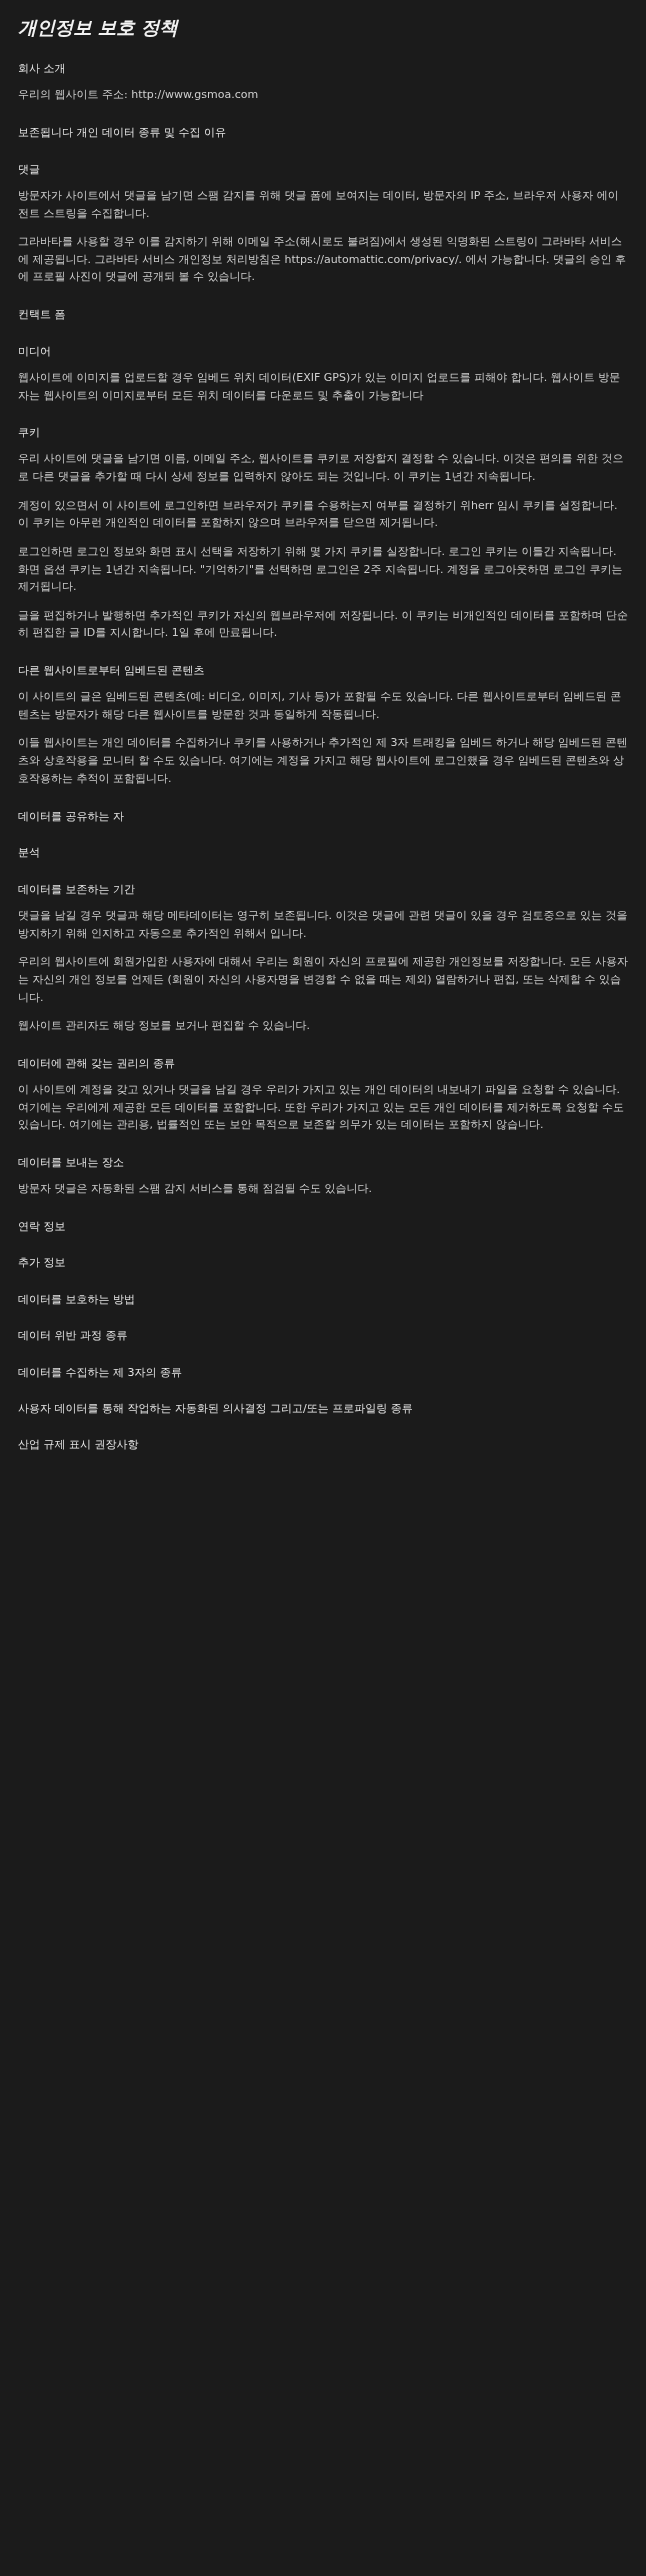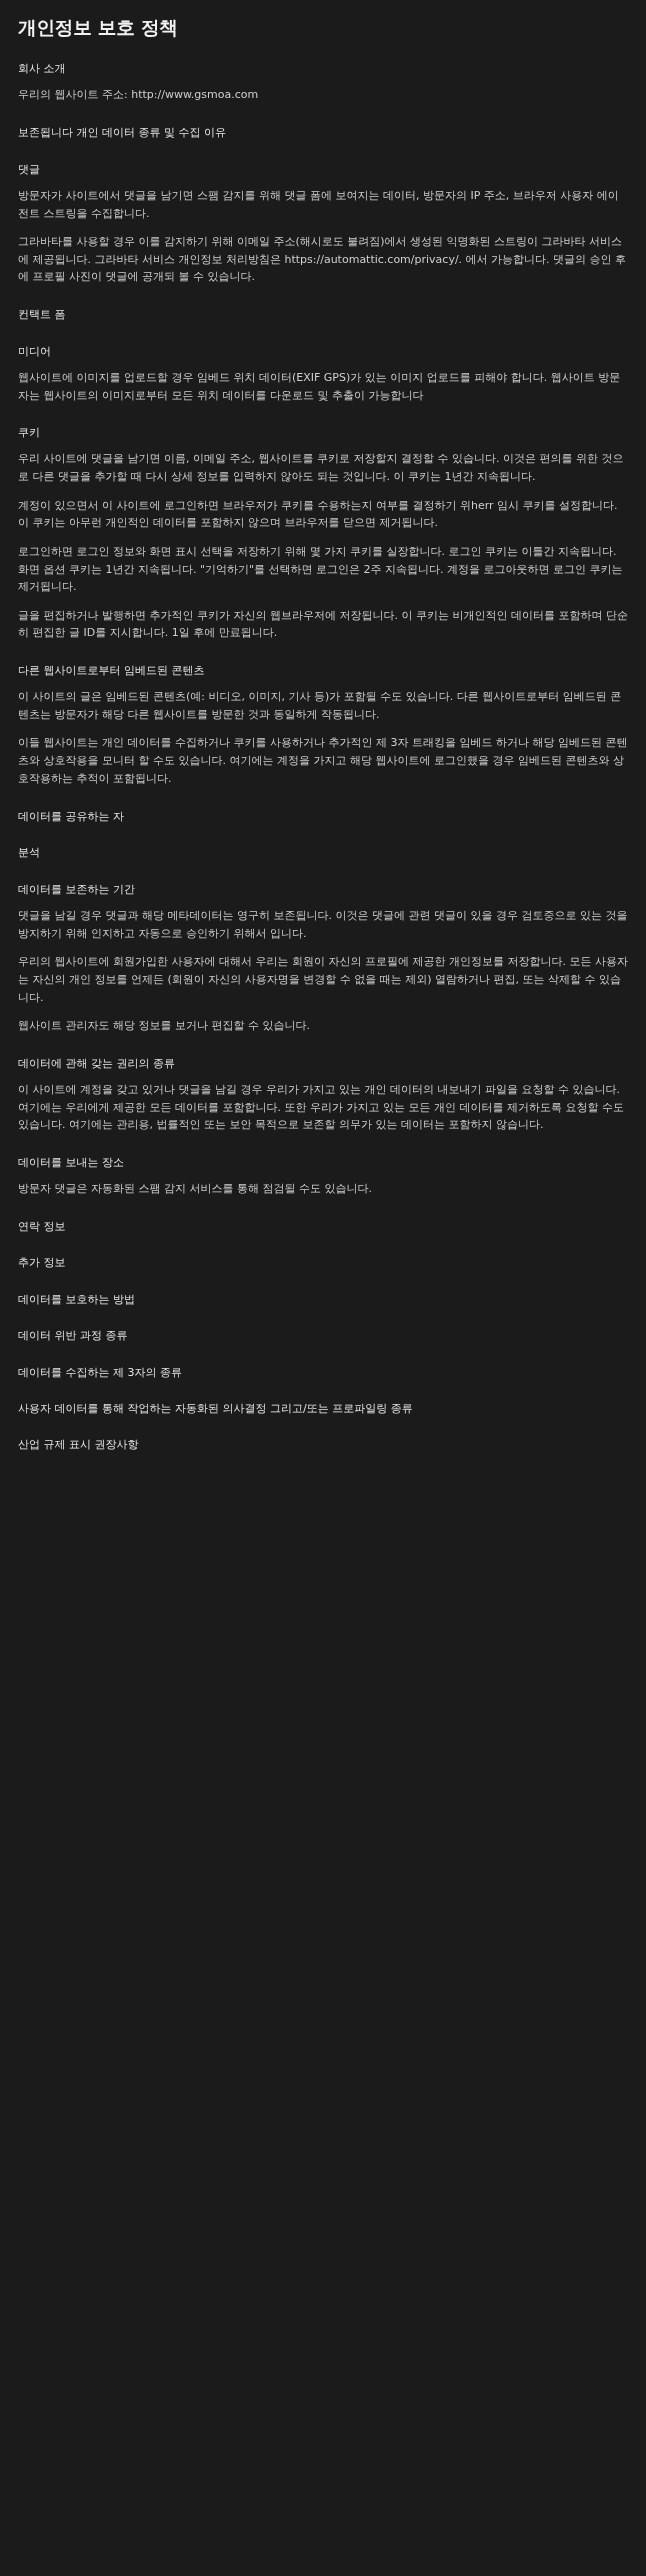--- a/index.html
+++ b/index.html
@@ -20,20 +20,21 @@
     padding: 11.3px 18px 32px 18px;
     background: #1b1b1b;
   }
   h1.page-title {
     font-size: 18.6px;
     line-height: 1.3;
     font-weight: bold;
     color: #f2f2f2;
     margin: 4.9px 0 21px 0;
     letter-spacing: -0.2px;
+    font-style: italic;
   }
   h2.section-title {
     font-size: 11px;
     font-weight: normal;
     color: #e5e5e5;
     margin: 21px 0 9.7px 0;
     line-height: 1.4;
   }
   p.body-text {
     font-size: 11px;
@@ -87,21 +88,21 @@
         <p class="body-text">이들 웹사이트는 개인 데이터를 수집하거나 쿠키를 사용하거나 추가적인 제 3자 트래킹을 임베드 하거나 해당 임베드된 콘텐츠와 상호작용을 모니터 할 수도 있습니다. 여기에는 계정을 가지고 해당 웹사이트에 로그인했을 경우 임베드된 콘텐츠와 상호작용하는 추적이 포함됩니다.</p>
       </div>
       <div class="block">
         <h2 class="section-title">데이터를 공유하는 자</h2>
       </div>
       <div class="block">
         <h2 class="section-title">분석</h2>
       </div>
       <div class="block">
         <h2 class="section-title">데이터를 보존하는 기간</h2>
-        <p class="body-text">댓글을 남길 경우 댓글과 해당 메타데이터는 영구히 보존됩니다. 이것은 댓글에 관련 댓글이 있을 경우 검토중으로 있는 것을 방지하기 위해 인지하고 자동으로 승인하기 위해서 입니다.</p>
+        <p class="body-text">댓글을 남길 경우 댓글과 해당 메타데이터는 영구히 보존됩니다. 이것은 댓글에 관련 댓글이 있을 경우 검토중으로 있는 것을 방지하기 위해 인지하고 자동으로 추가적인 위해서 입니다.</p>
         <p class="body-text">우리의 웹사이트에 회원가입한 사용자에 대해서 우리는 회원이 자신의 프로필에 제공한 개인정보를 저장합니다. 모든 사용자는 자신의 개인 정보를 언제든 (회원이 자신의 사용자명을 변경할 수 없을 때는 제외) 열람하거나 편집, 또는 삭제할 수 있습니다.</p>
         <p class="body-text">웹사이트 관리자도 해당 정보를 보거나 편집할 수 있습니다.</p>
       </div>
       <div class="block">
         <h2 class="section-title">데이터에 관해 갖는 권리의 종류</h2>
         <p class="body-text">이 사이트에 계정을 갖고 있거나 댓글을 남길 경우 우리가 가지고 있는 개인 데이터의 내보내기 파일을 요청할 수 있습니다. 여기에는 우리에게 제공한 모든 데이터를 포함합니다. 또한 우리가 가지고 있는 모든 개인 데이터를 제거하도록 요청할 수도 있습니다. 여기에는 관리용, 법률적인 또는 보안 목적으로 보존할 의무가 있는 데이터는 포함하지 않습니다.</p>
       </div>
       <div class="block">
         <h2 class="section-title">데이터를 보내는 장소</h2>
         <p class="body-text">방문자 댓글은 자동화된 스팸 감지 서비스를 통해 점검될 수도 있습니다.</p>

